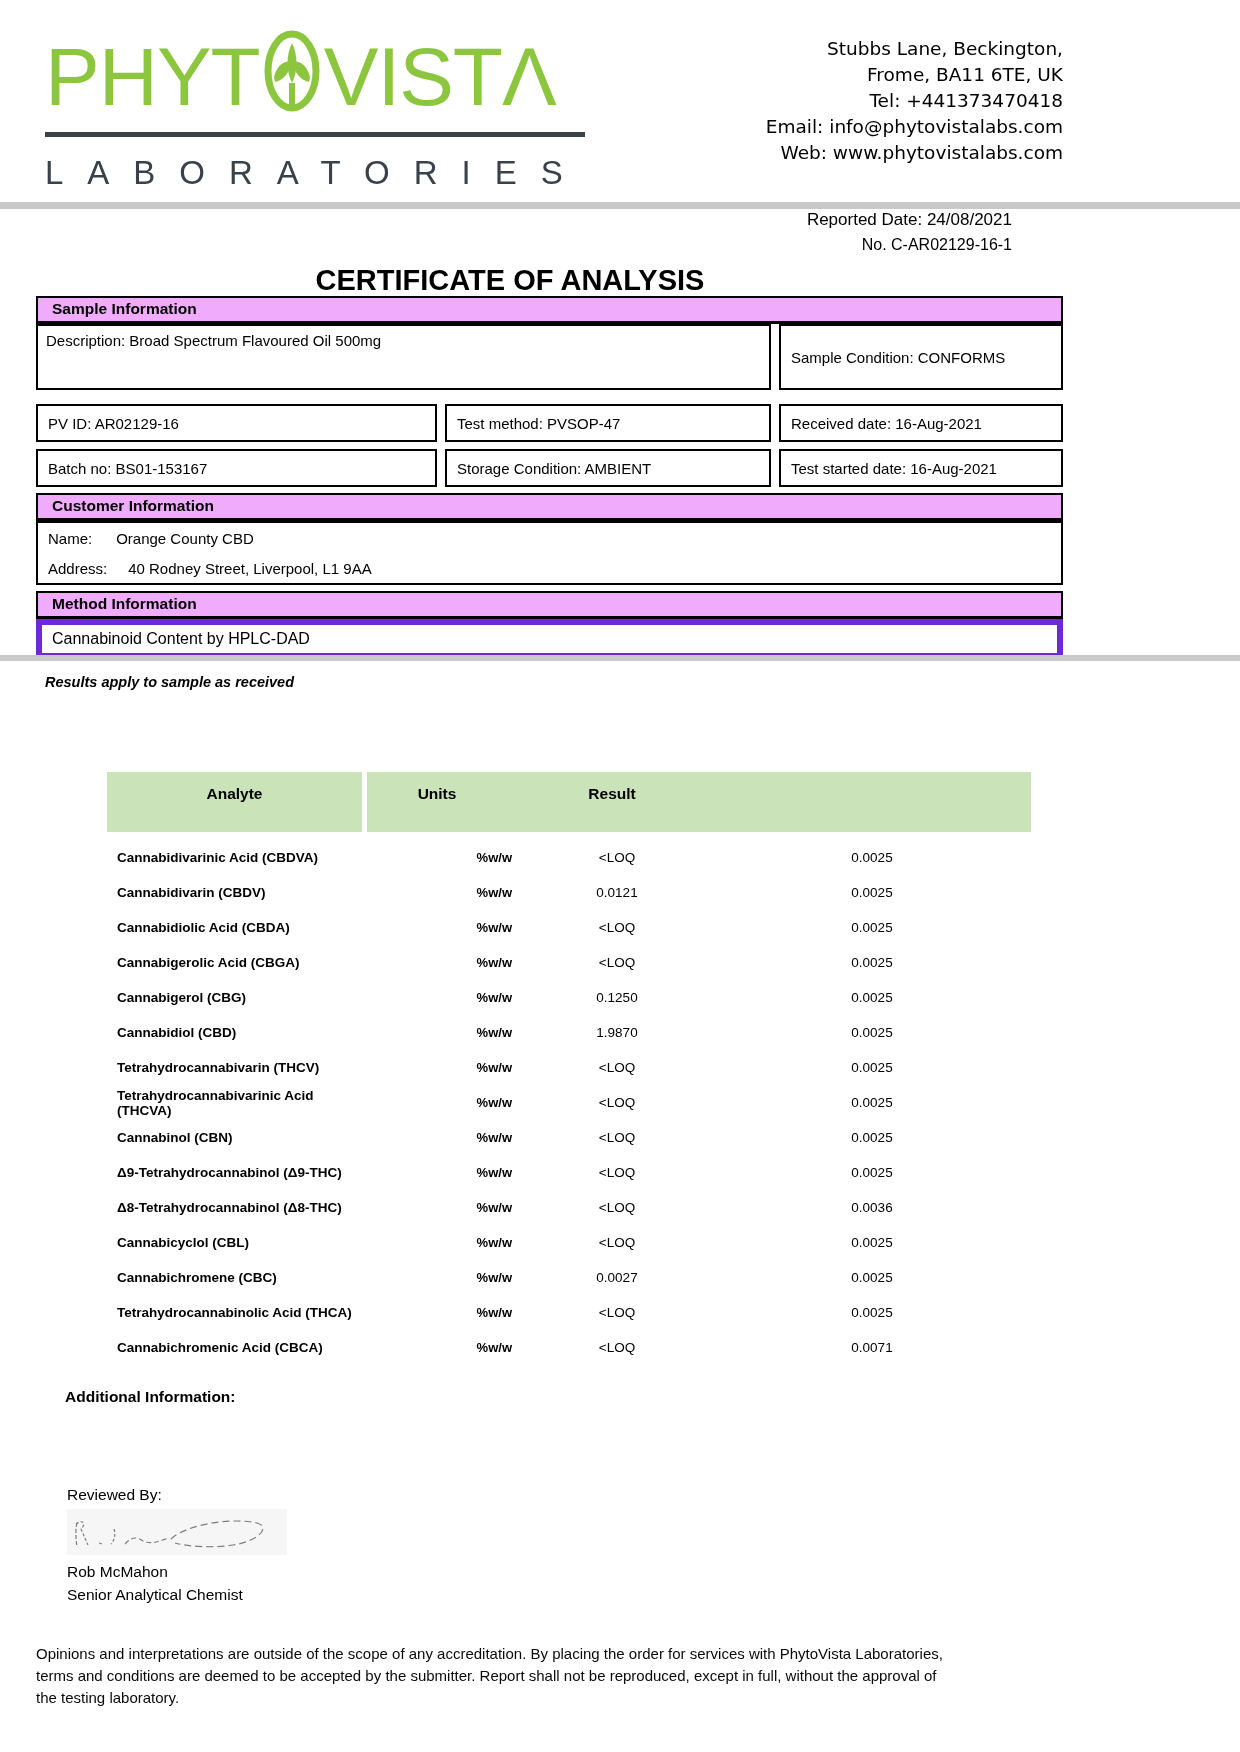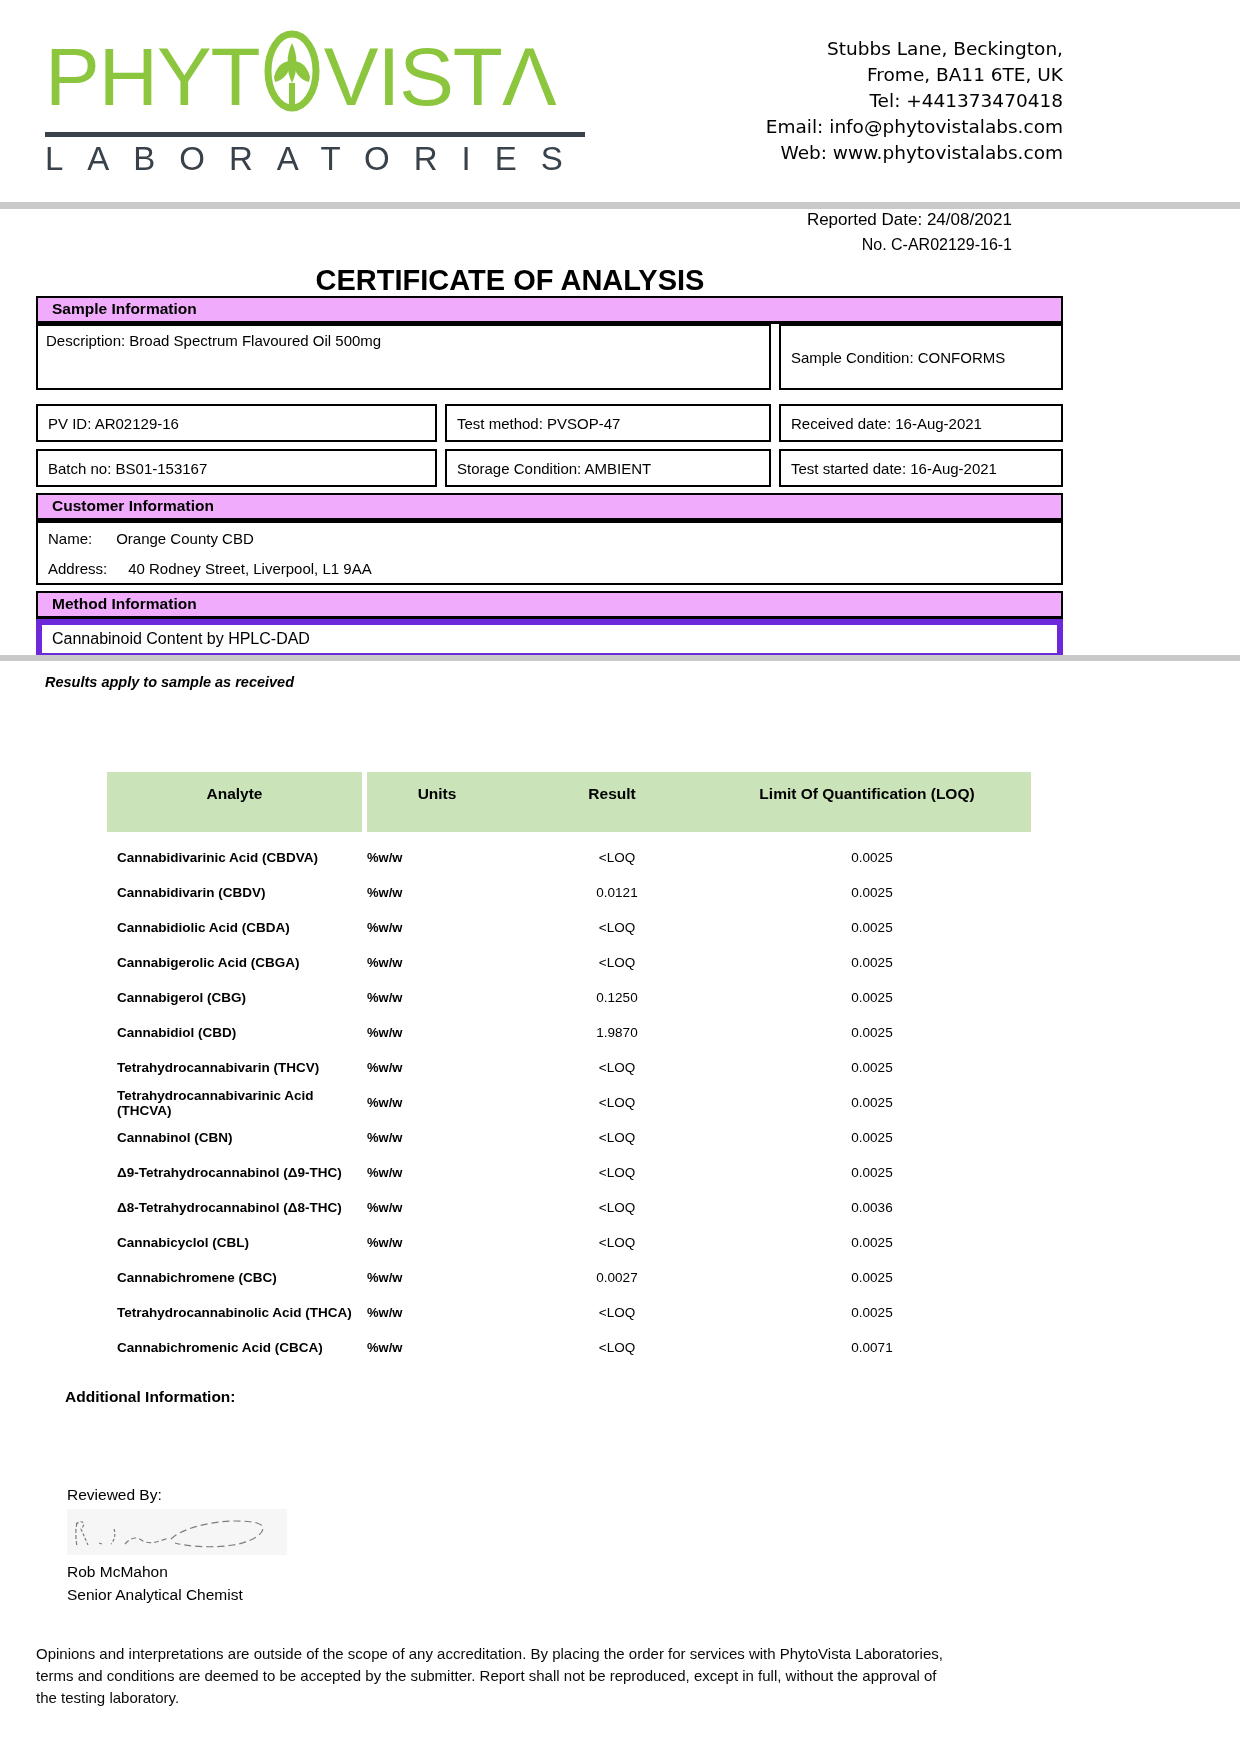--- a/index.html
+++ b/index.html
@@ -13,21 +13,21 @@
 
   
   .logo { position:absolute; left:45px; top:26px; }
   .logo-word {
     display:flex; align-items:center; height:102px;
     color:#8cc63f; font-size:82px; font-weight:400; letter-spacing:-1px; line-height:1;
   }
   .leaf-svg { margin:0 3px; }
   .logo-rule { width:540px; height:5px; background:#39424a; margin-top:4px; }
   .logo-sub {
-    margin-top:5px; width:540px; line-height:1;
+    margin-top:19px; width:540px; line-height:1;
     font-size:33px; color:#39424a; letter-spacing:24px; white-space:nowrap;
   }
   .contact {
     position:absolute; top:36px; right:177px; text-align:right;
     font-family:"DejaVu Sans", sans-serif; font-size:18.5px; line-height:26px; color:#000;
   }
   .divider { position:absolute; left:0; width:1240px; background:#c9c9c9; }
   #divider1 { top:202px; height:7px; }
   #divider2 { top:655px; height:6px; }
 
@@ -65,21 +65,21 @@
   
   .rtable { position:absolute; left:107px; top:772px; width:924px; }
   .thead { display:grid; grid-template-columns:255px 664px; column-gap:5px; }
   .th { background:#cbe3b8; height:60px; padding-top:13px; font-weight:700; font-size:15.5px; }
   .th-analyte { text-align:center; }
   .th-rest { display:grid; grid-template-columns:140px 210px 300px; }
   .th-rest span { text-align:center; }
   .tbody { margin-top:8px; }
   .tr { display:grid; grid-template-columns:260px 145px 210px 300px; height:35px; align-items:center; }
   .td-analyte { font-weight:700; font-size:13.5px; padding-left:10px; }
-  .td-units { font-weight:700; font-size:13px; text-align:left; }
+  .td-units { font-weight:700; font-size:13px; text-align:right; }
   .td-result, .td-loq { font-size:13.5px; text-align:center; }
 
   .additional { position:absolute; left:65px; top:1388px; font-weight:700; font-size:15.5px; }
 
   
   .review { position:absolute; left:67px; top:1486px; }
   .reviewed-label { font-size:15.5px; }
   .sig { margin-top:5px; width:220px; height:46px; background:#f6f6f6; }
   .sig-name { font-size:15.5px; margin-top:8px; }
   .sig-title { font-size:15.5px; margin-top:5px; }
@@ -165,21 +165,20 @@
   <div id="divider2" class="divider"></div>
 
   <div class="results-note">Results apply to sample as received</div>
 
   <div class="rtable">
     <div class="thead">
       <div class="th th-analyte">Analyte</div>
       <div class="th th-rest">
         <span>Units</span>
         <span>Result</span>
-        <span>Limit Of Quantification (LOQ)</span>
       </div>
     </div>
     <div class="tbody">
     <div class="tr">
       <div class="td-analyte c-analyte">Cannabidivarinic Acid (CBDVA)</div>
       <div class="td-units c-units">%w/w</div>
       <div class="td-result c-result">&lt;LOQ</div>
       <div class="td-loq c-loq">0.0025</div>
     </div>
 

